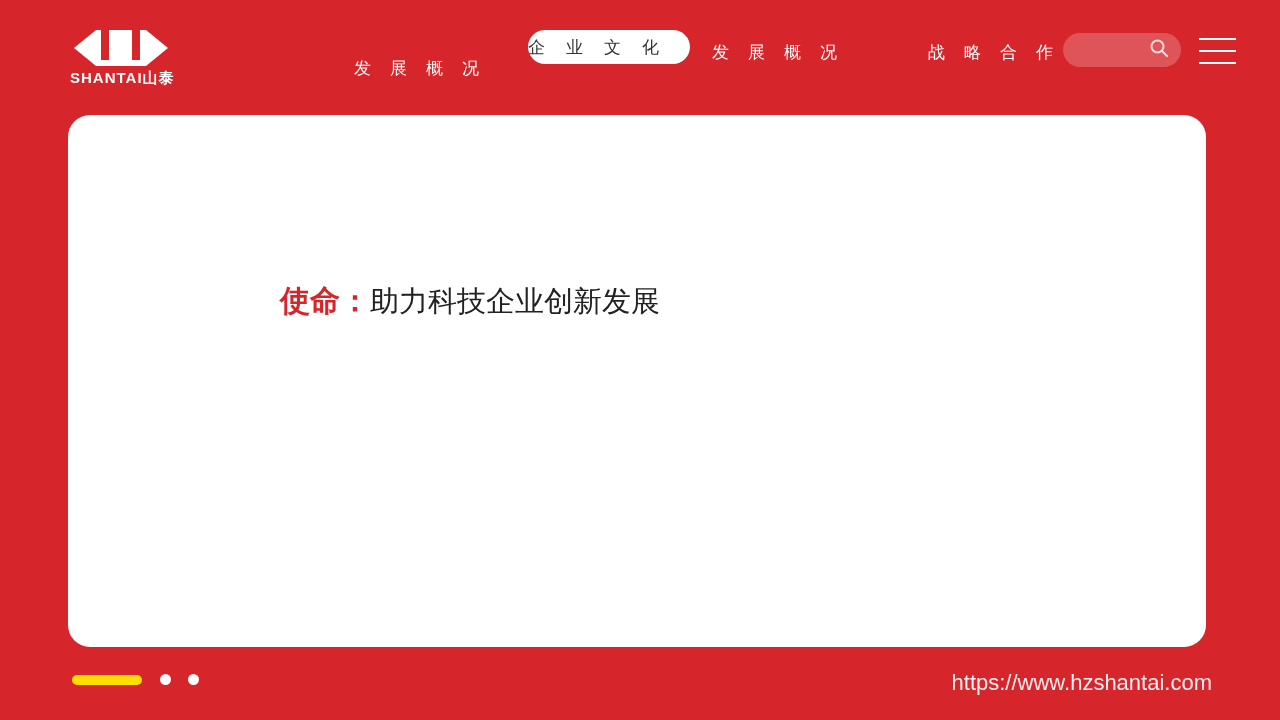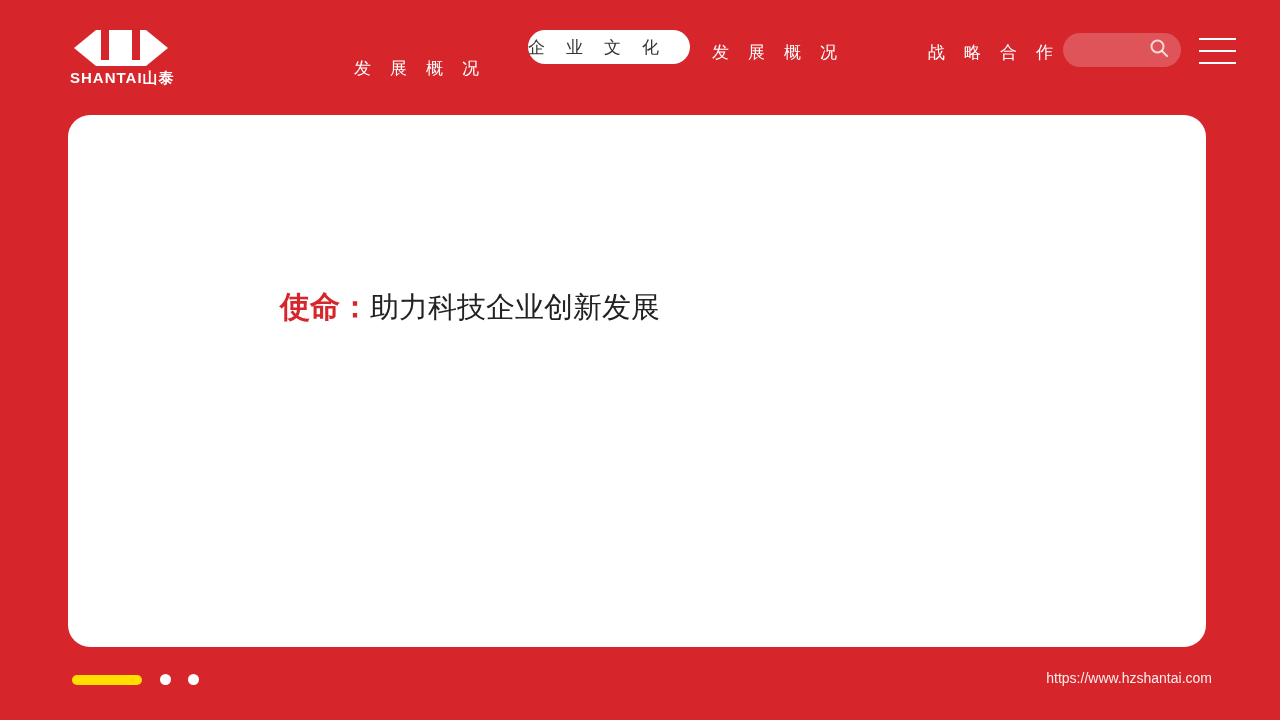--- a/index.html
+++ b/index.html
@@ -66,21 +66,21 @@
   .hamburger span:last-child { margin-bottom: 0; }
 
   
   .card {
     position: absolute; left: 68px; top: 115px;
     width: 1138px; height: 532px;
     background: #ffffff; border-radius: 22px;
   }
   .row {
     position: absolute; left: 212px;
-    white-space: nowrap; line-height: 20px; margin-top: 16px;
+    white-space: nowrap; line-height: 40px;
   }
   .row-1 { top: 166px; }
   .row-2 { top: 242px; }
   .row-3 { top: 319px; }
   .row .label { color: #d6252b; font-weight: bold; font-size: 30px; }
   .row .text  { color: #222222; font-size: 29px; }
 
   
   .pager { position: absolute; left: 72px; top: 674px; height: 12px; }
   .pager .bar {
@@ -91,21 +91,21 @@
   .pager .dot {
     position: absolute; top: 0;
     width: 11px; height: 11px; border-radius: 50%;
     background: #ffffff; cursor: pointer;
   }
   .pager .dot-1 { left: 88px; }
   .pager .dot-2 { left: 116px; }
 
   .site-url {
     position: absolute; right: 68px; top: 670px;
-    color: rgba(255,255,255,0.92); font-size: 14px; white-space: nowrap;
+    color: rgba(255,255,255,0.92); font-size: 22px; white-space: nowrap;
   }
 </style>
 </head>
 <body>
 
 <div>
 
   <header>
 
     <div class="logo">

